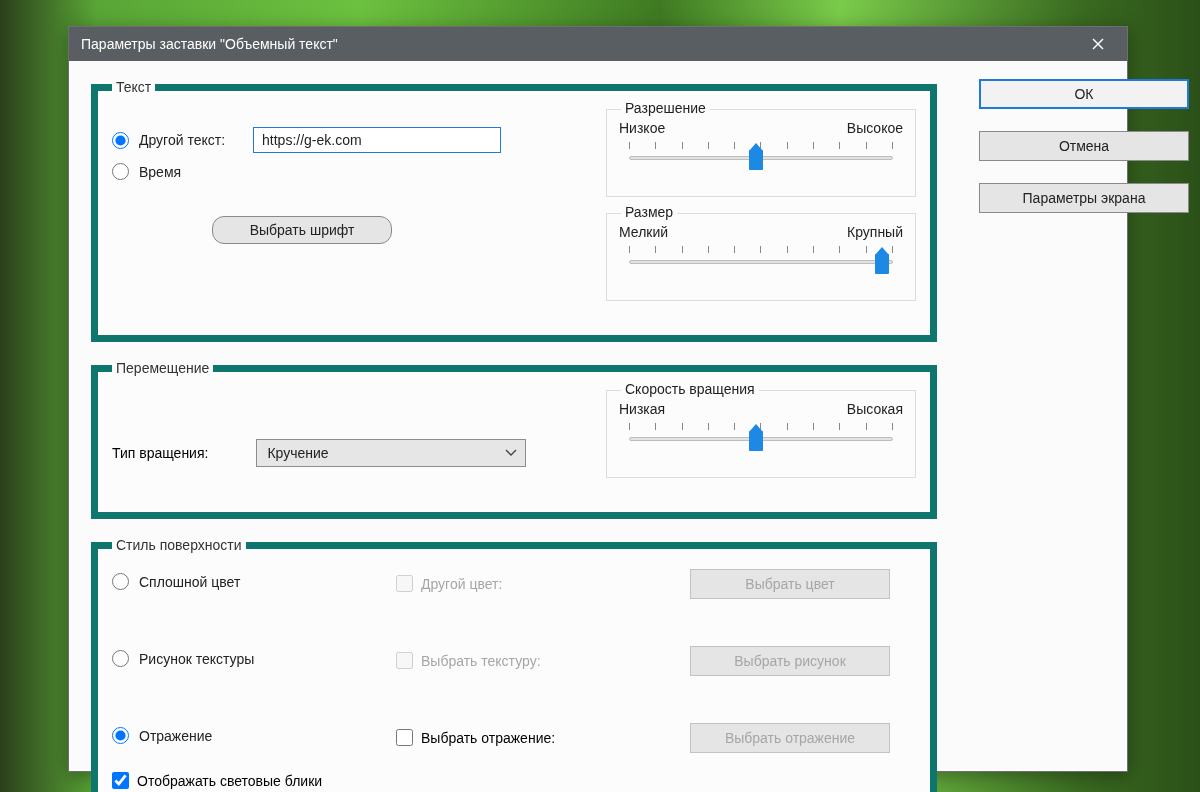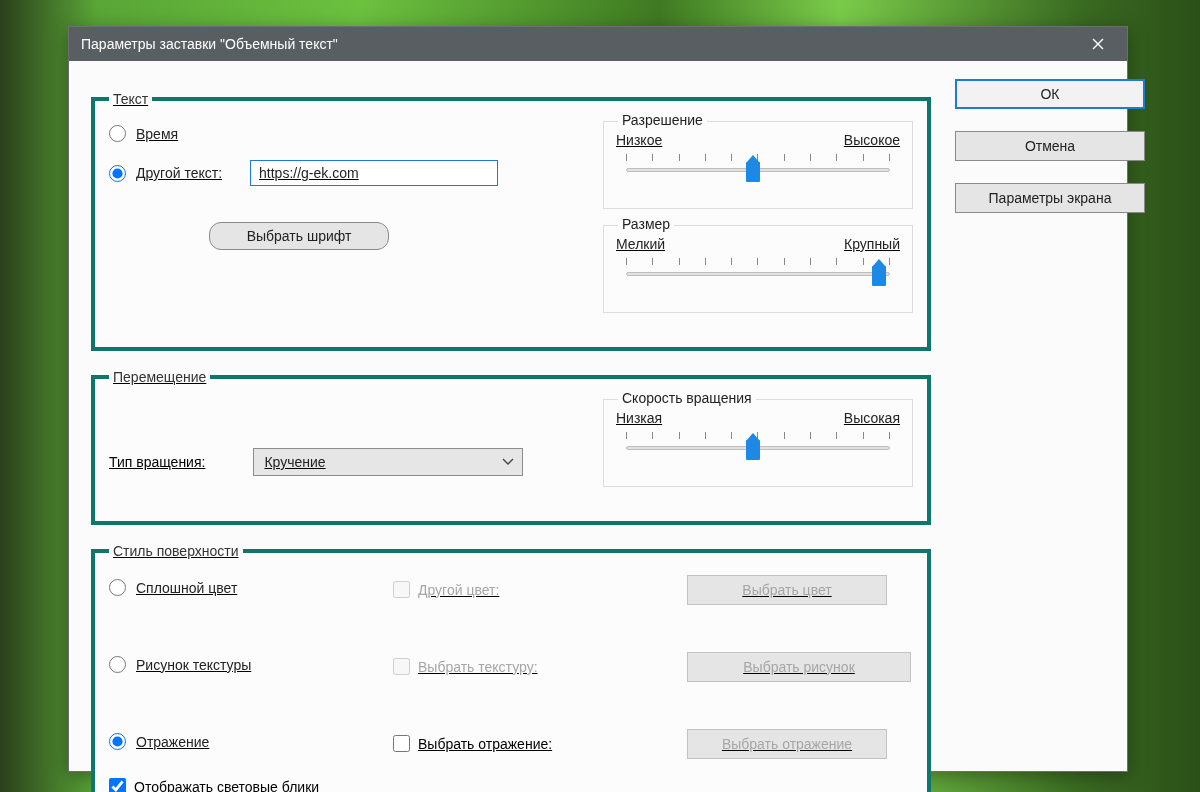--- a/index.html
+++ b/index.html
@@ -13,23 +13,22 @@
     background:#fbfbfb; border:1px solid #6e6e6e; box-shadow:0 4px 18px rgba(0,0,0,.35);
   }
   .titlebar { height:34px; background:#585e61; display:flex; align-items:center; justify-content:space-between; color:#fff; padding:0 12px; }
   .titlebar .title { font-size:14px; }
   .titlebar .close { width:34px; height:34px; display:flex; align-items:center; justify-content:center; cursor:default; }
   .titlebar .close svg { stroke:#fff; }
 
   .content { position:relative; padding:18px 18px 18px 22px; height:calc(100% - 34px); }
 
   fieldset.group {
-    border:4px solid #0f766e; background:#fcfcfc; margin:12px 0 18px 0; padding:14px 14px 18px 14px;
+    border:7px solid #0f766e; background:#fcfcfc; margin:0 0 18px 0; padding:14px 14px 18px 14px;
     position:relative;
-    text-decoration:underline;
   }
   fieldset.group > legend { color:#333; padding:0 4px; }
 
   .cols { display:flex; gap:14px; }
   .col-right { width:300px; position:relative; }
 
   
   .radio-row { display:flex; align-items:center; gap:10px; margin:6px 0 10px 0; }
   .radio-row input[type=radio] { width:17px; height:17px; margin:0; }
   .radio-row label { color:#222; }
@@ -40,21 +39,21 @@
 
   .btn {
     display:inline-flex; align-items:center; justify-content:center;
     height:30px; min-width:120px; background:#e5e5e5; border:1px solid #8a8a8a; color:#222; padding:0 18px;
   }
   .btn.disabled { color:#a6a6a6; border-color:#c2c2c2; background:#e5e5e5; }
 
   .btn-wide { width:180px; height:28px;border-radius:12px; }
 
   .side-buttons { width:190px; display:flex; flex-direction:column; gap:22px; }
-  .side-buttons .btn { width:190px; height:30px; }
+  .side-buttons .btn { width:210px; height:30px;margin-left:18px; }
   .side-buttons .btn.primary { border:2px solid #2079d8; background:#f2f2f2; }
 
   
   .slidergrp {
     border:1px solid #dcdcdc; padding:8px 12px 18px 12px; margin-bottom:16px; position:relative;
   }
   .slidergrp .slegend { position:absolute; top:-10px; left:14px; background:#fcfcfc; padding:0 4px; color:#222; }
   .sliderlabels { display:flex; justify-content:space-between; color:#222; margin-top:2px; }
   .slidertrack {
     position:relative; height:36px; margin-top:6px;
@@ -110,28 +109,28 @@
   <div class="content">
 
     <div class="main-cols">
 
       <div style="flex:1 1 auto;">
 
         <fieldset class="group" style="min-height:240px;">
           <legend>Текст</legend>
           <div class="cols">
             <div class="left-block">
-              <div class="radio-row" style="margin-top:4px;">
-                <input type="radio" name="txt" style="">
-                <label>Время</label>
-              </div>
               <div class="radio-row" style="margin-top:18px;">
                 <input type="radio" name="txt" checked="" style="">
                 <label>Другой текст:</label>
                 <input class="text-input" style="margin-left: 18px;" value="https://g-ek.com">
+              </div>
+              <div class="radio-row" style="margin-top:4px;">
+                <input type="radio" name="txt" style="">
+                <label>Время</label>
               </div>
               <div class="fontbtn-row">
                 <span class="btn btn-wide">Выбрать шрифт</span>
               </div>
             </div>
 
             <div class="col-right" style="width:310px;">
               <div class="slidergrp">
                 <span class="slegend">Разрешение</span>
                 <div class="sliderlabels">
@@ -244,21 +243,21 @@
             <span class="btn disabled" style="width:200px;">Выбрать цвет</span>
 
             <div class="radio-row">
               <input type="radio" name="surf" style="">
               <label>Рисунок текстуры</label>
             </div>
             <div class="chk disabled">
               <input type="checkbox" disabled="" style="">
               <label>Выбрать текстуру:</label>
             </div>
-            <span class="btn disabled" style="width:224px;">Выбрать рисунок</span>
+            <span class="btn disabled" style="width:200px;">Выбрать рисунок</span>
 
             <div class="radio-row">
               <input type="radio" name="surf" checked="" style="">
               <label>Отражение</label>
             </div>
             <div class="chk">
               <input type="checkbox" style="">
               <label>Выбрать отражение:</label>
             </div>
             <span class="btn disabled" style="width:200px;">Выбрать отражение</span>

